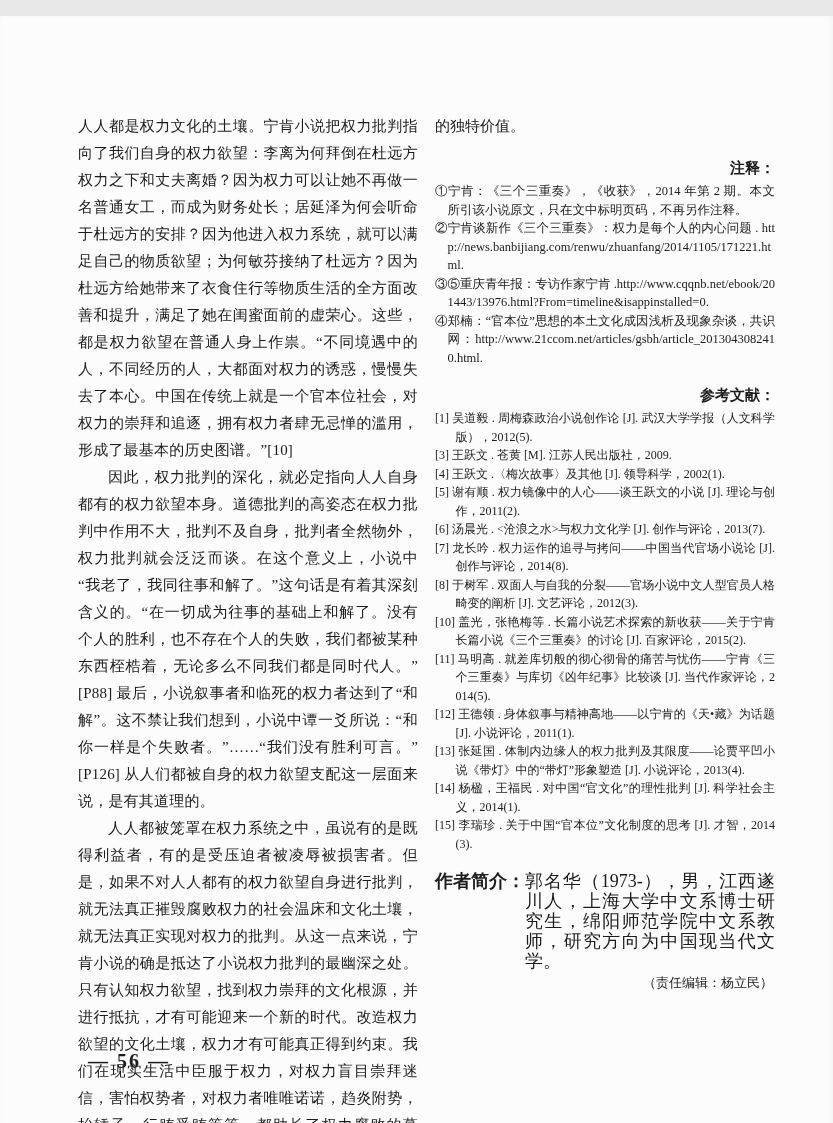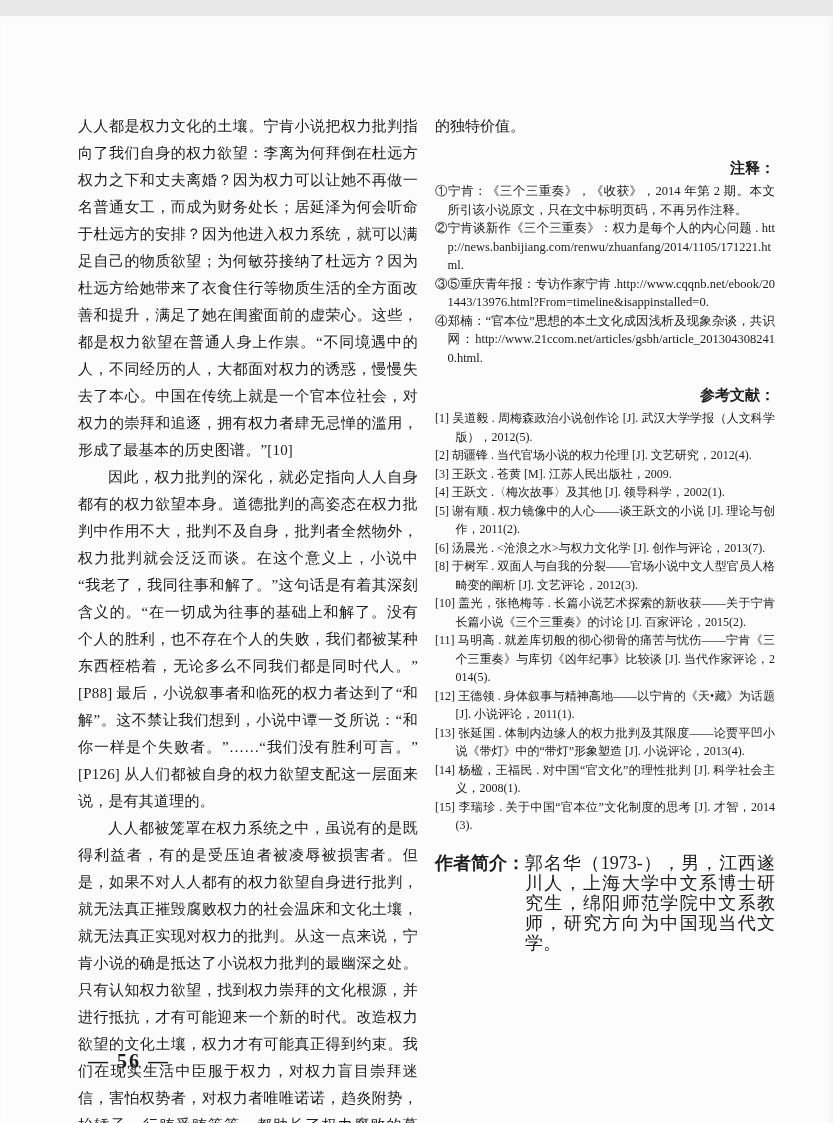--- a/index.html
+++ b/index.html
@@ -112,34 +112,35 @@
     <p class="intro">的独特价值。</p>
 
     <h3 class="sec-heading">注释：</h3>
     <div class="note">①宁肯：《三个三重奏》，《收获》，2014 年第 2 期。本文所引该小说原文，只在文中标明页码，不再另作注释。</div>
     <div class="note">②宁肯谈新作《三个三重奏》：权力是每个人的内心问题 . http://news.banbijiang.com/renwu/zhuanfang/2014/1105/171221.html.</div>
     <div class="note">③⑤重庆青年报：专访作家宁肯 .http://www.cqqnb.net/ebook/201443/13976.html?From=timeline&amp;isappinstalled=0.</div>
     <div class="note">④郑楠：“官本位”思想的本土文化成因浅析及现象杂谈，共识网：http://www.21ccom.net/articles/gsbh/article_2013043082410.html.</div>
 
     <h3 class="sec-heading">参考文献：</h3>
     <div class="ref">[1] 吴道毅 . 周梅森政治小说创作论 [J]. 武汉大学学报（人文科学版），2012(5).</div>
-    <div class="ref">[2] 胡疆锋 . 当代官场小说的权力伦理 [J]. 文艺研究，2012(4).</div>
     <div class="ref">[3] 王跃文 . 苍黄 [M]. 江苏人民出版社，2009.</div>
     <div class="ref">[4] 王跃文 .〈梅次故事〉及其他 [J]. 领导科学，2002(1).</div>
     <div class="ref">[5] 谢有顺 . 权力镜像中的人心——谈王跃文的小说 [J]. 理论与创作，2011(2).</div>
     <div class="ref">[6] 汤晨光 . &lt;沧浪之水&gt;与权力文化学 [J]. 创作与评论，2013(7).</div>
+    <div class="ref">[7] 龙长吟 . 权力运作的追寻与拷问——中国当代官场小说论 [J]. 创作与评论，2014(8).</div>
     <div class="ref">[8] 于树军 . 双面人与自我的分裂——官场小说中文人型官员人格畸变的阐析 [J]. 文艺评论，2012(3).</div>
     <div class="ref">[10] 盖光，张艳梅等 . 长篇小说艺术探索的新收获——关于宁肯长篇小说《三个三重奏》的讨论 [J]. 百家评论，2015(2).</div>
     <div class="ref">[11] 马明高 . 就差库切般的彻心彻骨的痛苦与忧伤——宁肯《三个三重奏》与库切《凶年纪事》比较谈 [J]. 当代作家评论，2014(5).</div>
     <div class="ref">[12] 王德领 . 身体叙事与精神高地——以宁肯的《天•藏》为话题 [J]. 小说评论，2011(1).</div>
     <div class="ref">[13] 张延国 . 体制内边缘人的权力批判及其限度——论贾平凹小说《带灯》中的“带灯”形象塑造 [J]. 小说评论，2013(4).</div>
-    <div class="ref">[14] 杨楹，王福民 . 对中国“官文化”的理性批判 [J]. 科学社会主义，2008(1).</div>
+    <div class="ref">[14] 杨楹，王福民 . 对中国“官文化”的理性批判 [J]. 科学社会主义，2014(1).</div>
     <div class="ref">[15] 李瑞珍 . 关于中国“官本位”文化制度的思考 [J]. 才智，2014(3).</div>
 
     <div class="bio">
       <span class="bio-label">作者简介：</span>
       <span class="bio-text">郭名华（1973-），男，江西遂川人，上海大学中文系博士研究生，绵阳师范学院中文系教师，研究方向为中国现当代文学。</span>
     </div>
+    <div class="editor">（责任编辑：杨立民）</div>
   </div>
 
   <div class="page-number">— 56 —</div>
 
 </div>
 
 </body></html>

